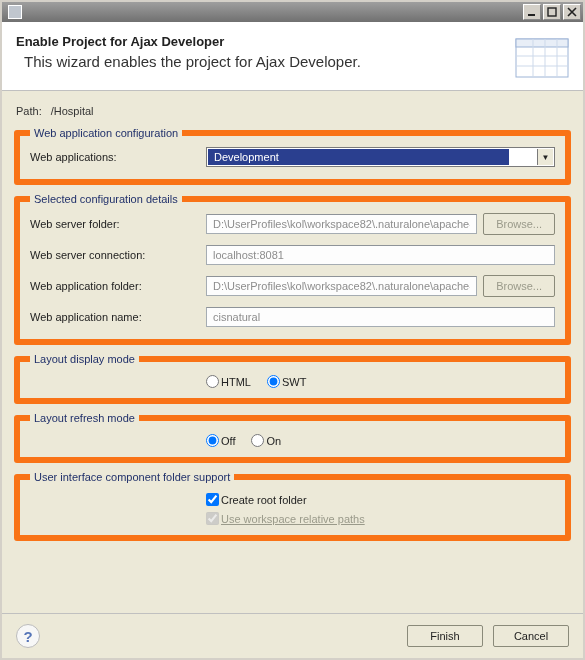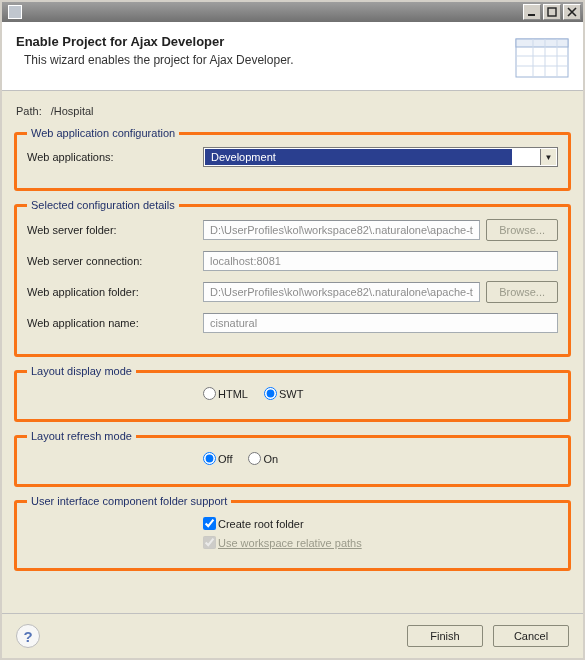--- a/index.html
+++ b/index.html
@@ -57,44 +57,44 @@
     justify-content: space-between;
   }
   .header-text h1 {
     margin: 0 0 4px 0;
     font-size: 13px;
     font-weight: bold;
     color: #222;
   }
   .header-text p {
     margin: 0 0 0 8px;
-    font-size: 12px;
+    font-size: 15px;
     color: #333;
   }
   .header-icon {
     width: 54px; height: 44px;
     margin-top: 2px;
   }
 
   .body {
     flex: 1;
     padding: 10px 12px 0 12px;
     overflow: hidden;
   }
   .path-row {
     margin: 4px 0 10px 2px;
     color: #333;
   }
   .path-row .lbl { margin-right: 6px; }
 
   fieldset {
-    border: 3px solid #f97316;
+    border: 6px solid #f97316;
     border-radius: 3px;
     margin: 0 0 8px 0;
-    padding: 8px 10px 19px 10px;
+    padding: 8px 10px 10px 10px;
   }
   legend {
     padding: 0 4px;
     color: #20306a;
     font-size: 11px;
   }
   .form-row {
     display: flex;
     align-items: center;
     margin-bottom: 10px;

